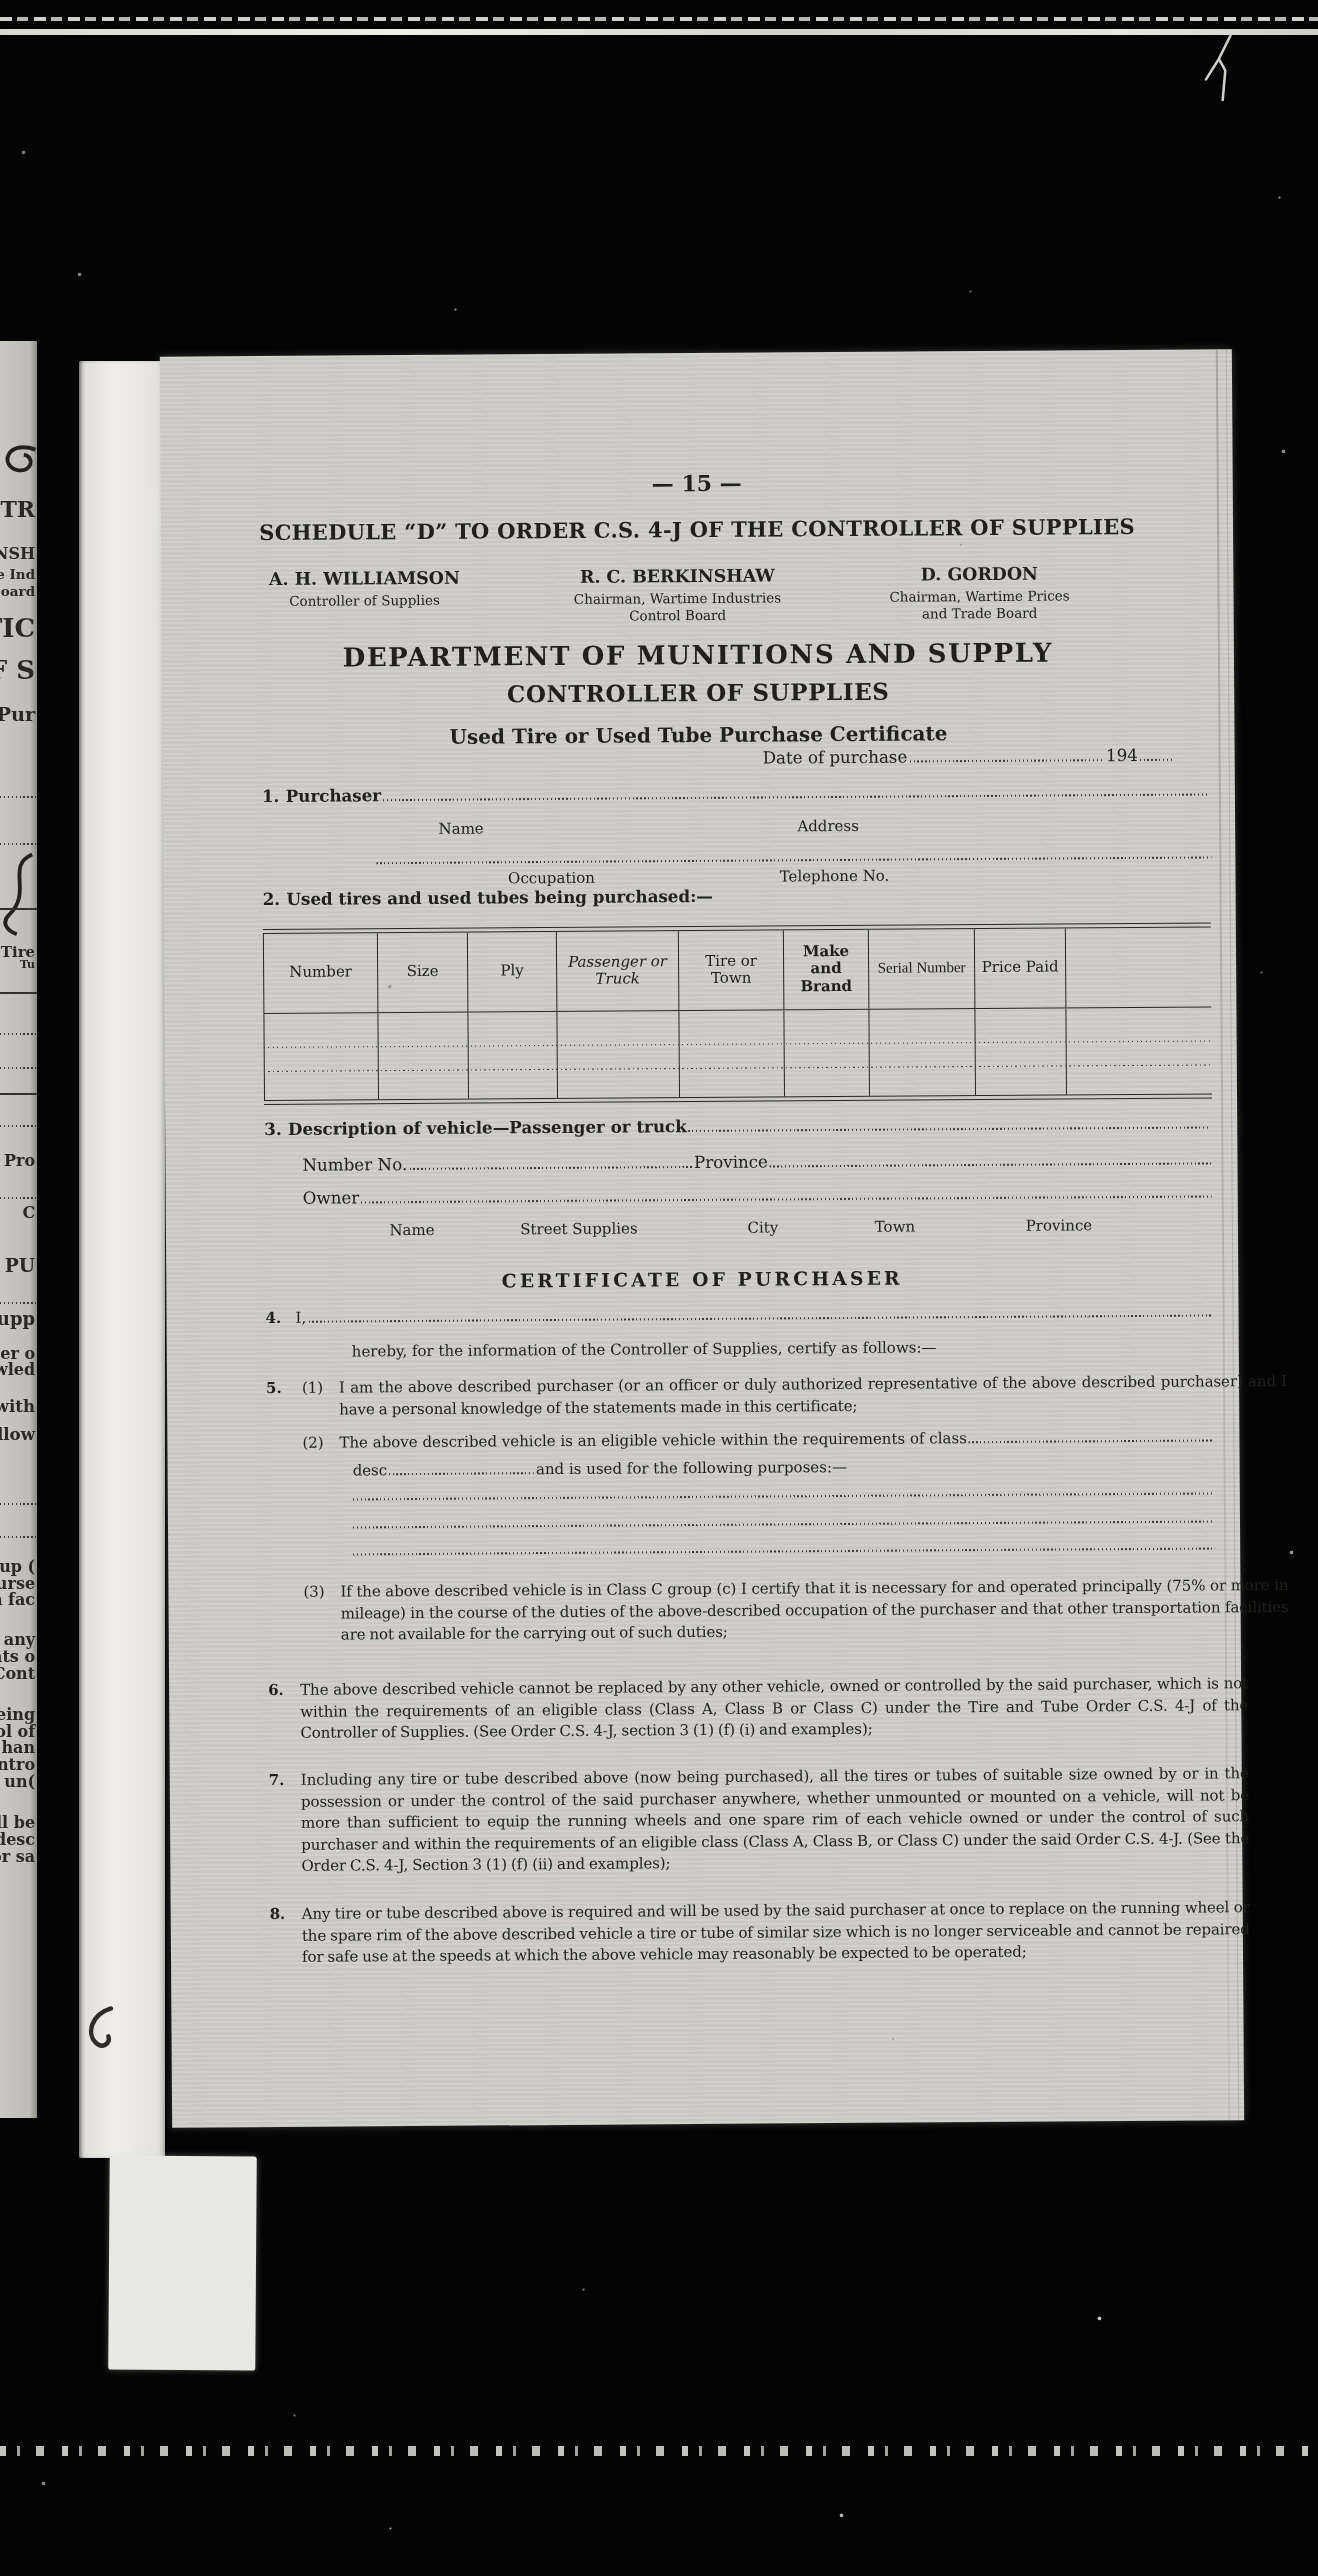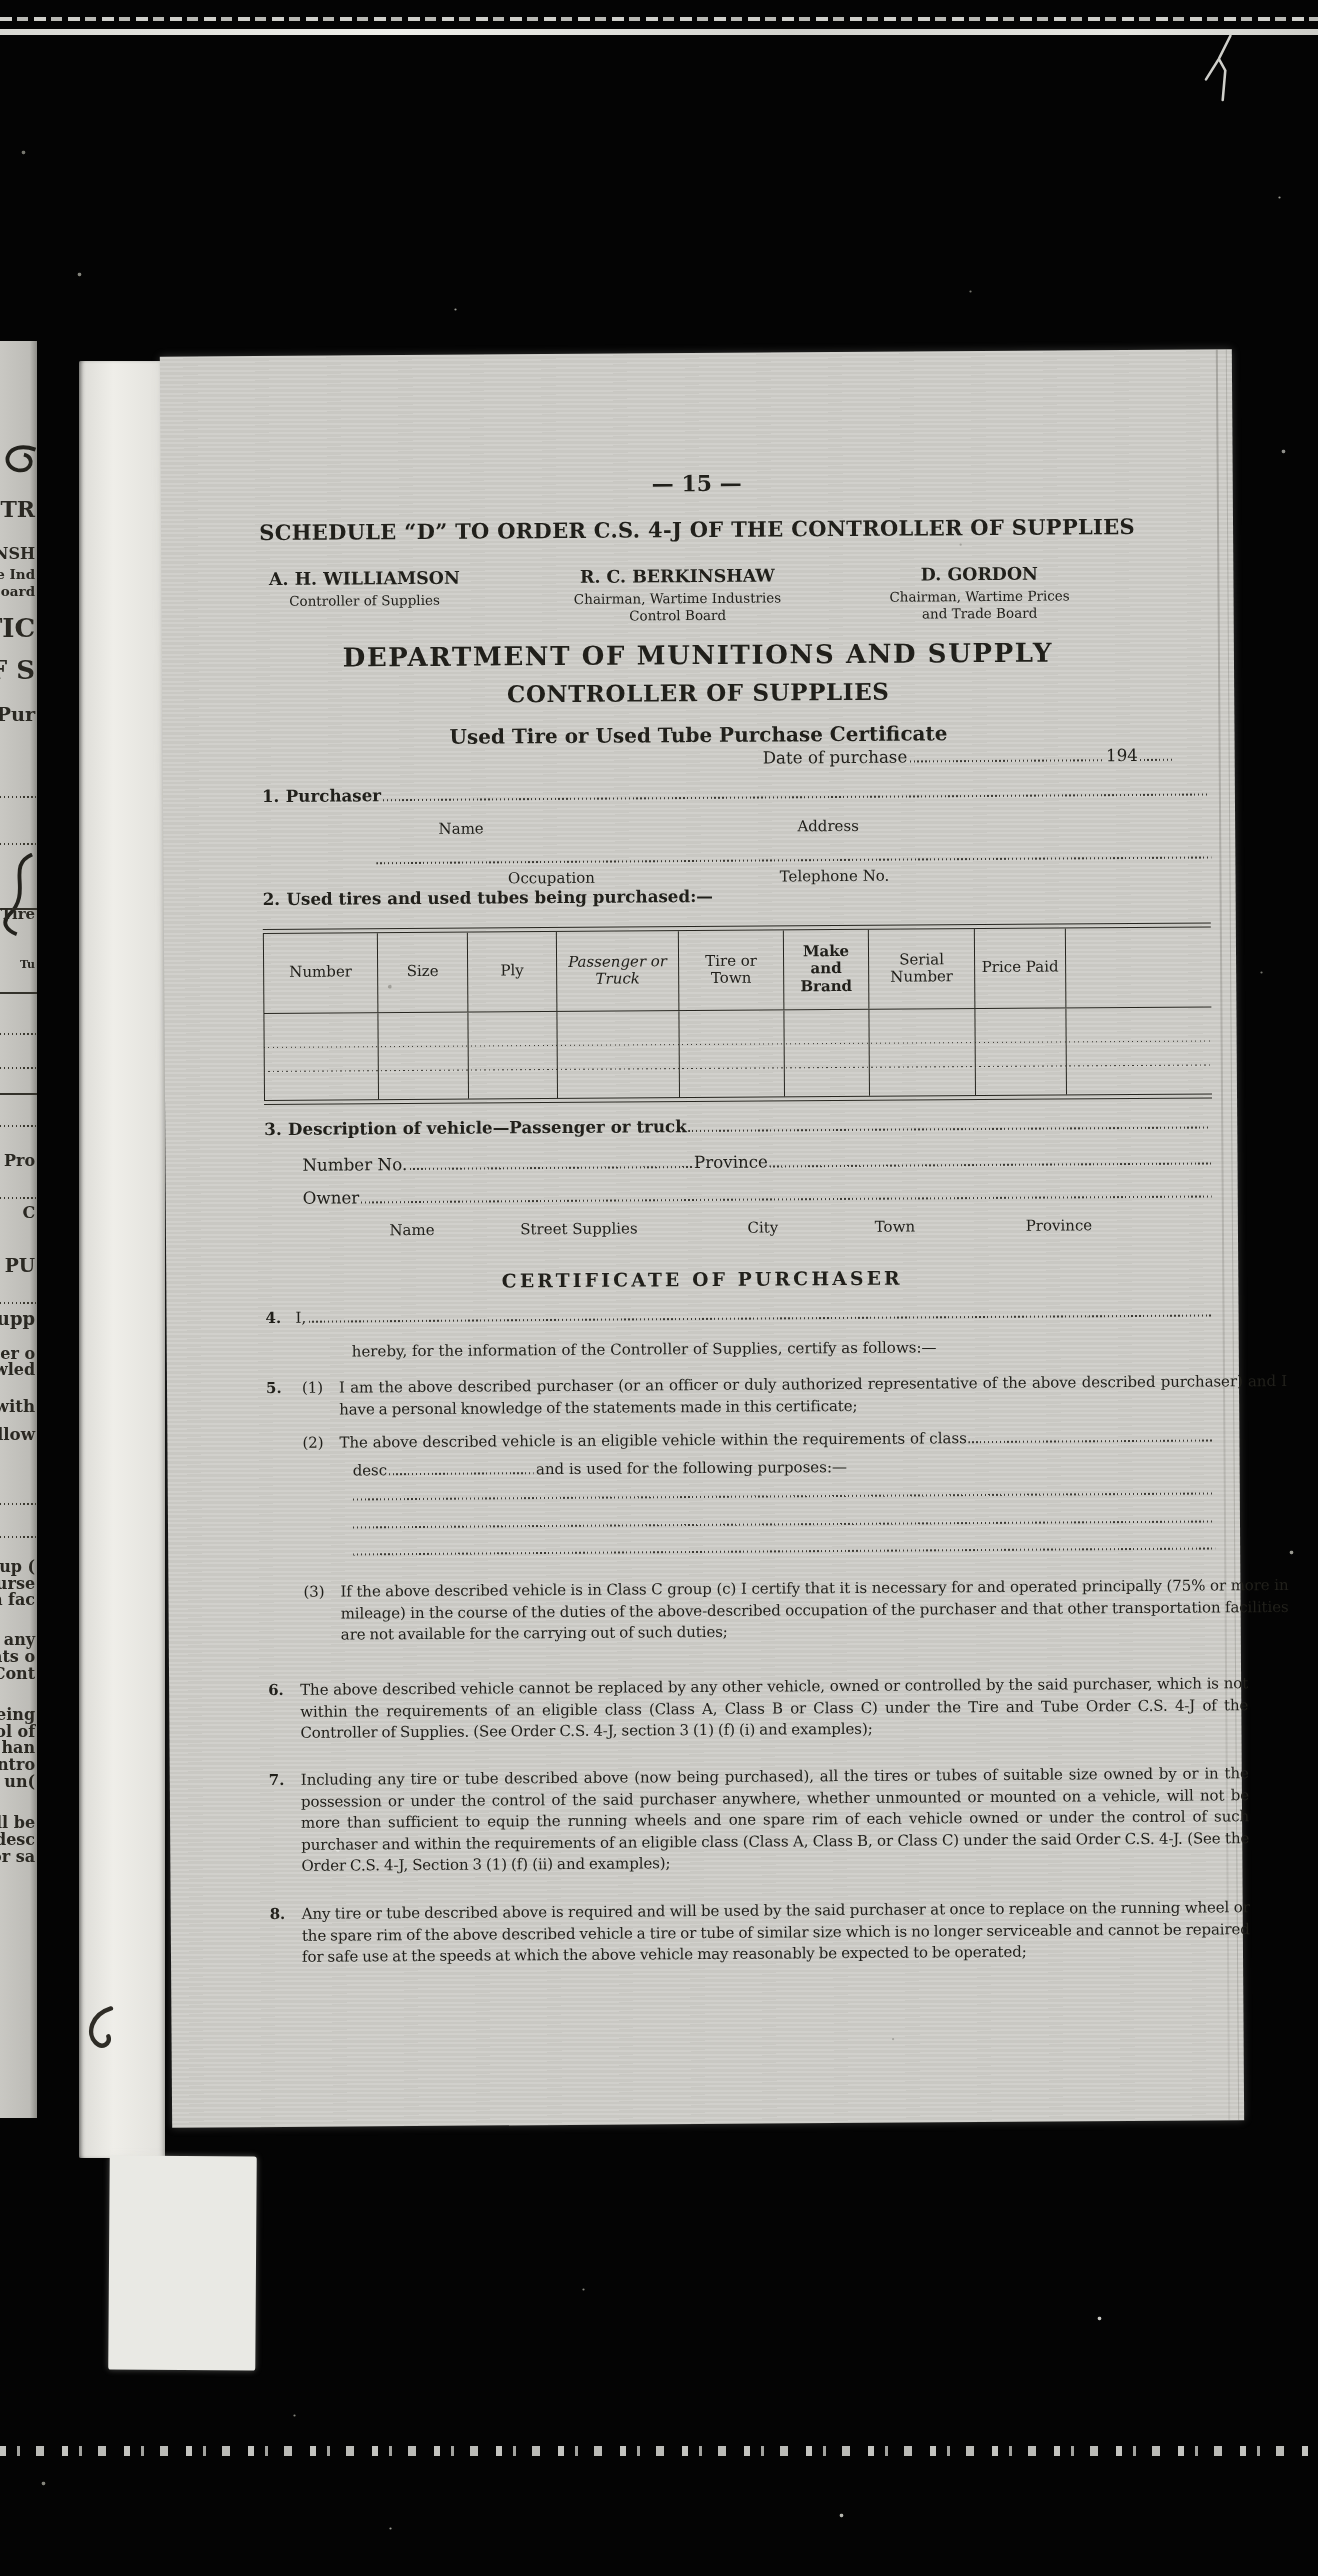--- a/index.html
+++ b/index.html
@@ -67,21 +67,21 @@
   .midrule{height:0;border-top:1.9px solid #26251f;}
   .botrule{height:5.2px;border-top:1.9px solid #26251f;border-bottom:1.9px solid #26251f;box-sizing:border-box;}
   .trow{display:flex;}
   .thead{height:79px;}
   .tbod{height:86px;position:relative;}
   .tc{box-sizing:border-box;border-right:1.3px solid #26251f;display:flex;align-items:center;
     justify-content:center;text-align:center;font-size:15px;line-height:17.4px;padding:0 5.2px;}
   .tc.first{border-left:1.3px solid #26251f;}
   .tc.sp{border-right:0;}
   .c1{width:115px;} .c2{width:90px;} .c3{width:89px;} .c4{width:122px;font-style:italic;} .c5{width:105px;}
-  .c6{width:85px;font-weight:bold;} .c7{width:106px;} .c8{width:91px;} .c9{width:144px;}
+  .c6{width:85px;font-weight:bold;} .c7{width:106px;font-family:Liberation Serif, serif;} .c8{width:91px;} .c9{width:144px;}
   .rowdots{position:absolute;left:0;right:0;height:1.9px;
     background:repeating-linear-gradient(90deg,#3b3933 0 1.3px,transparent 1.3px 4.5px);}
 </style>
 </head>
 <body>
 
 <div class="film">
   <div class="filmline1"></div>
   <div class="filmline2"></div>
   <div class="specks"></div>
@@ -99,21 +99,21 @@
     <span class="fg" style="top:242px;font-size:13.5px">oard</span>
     <span class="fg" style="top:272px;font-size:26px">TIC</span>
     <span class="fg" style="top:314px;font-size:26px">OF S</span>
     <span class="fg" style="top:362px;font-size:19.3px">Pur</span>
     <div class="lpd" style="top:455px"></div>
     <div class="lpd" style="top:502px"></div>
     <svg class="abs" style="right:1.3px;top:512px;width:36px;height:84px" viewBox="0 0 56 130">
       <path d="M50 2 C 8 20, 52 60, 14 96 C 2 108, 10 120, 26 126" stroke="#23221d" stroke-width="6" fill="none"></path>
     </svg>
     <div class="lpr" style="top:567px"></div>
-    <span class="fg" style="top:564px;font-size:15px">Tire</span>
+    <span class="fg" style="top:602px;font-size:15px">Tire</span>
     <span class="fg" style="top:617px;font-size:11px">Tu</span>
     <div class="lpr" style="top:651px"></div>
     <div class="lpd" style="top:692px"></div>
     <div class="lpd" style="top:726px"></div>
     <div class="lpr" style="top:752px"></div>
     <div class="lpd" style="top:784px"></div>
     <span class="fg" style="top:810px;font-size:16px">Pro</span>
     <div class="lpd" style="top:856px"></div>
     <span class="fg" style="top:862px;font-size:16px">C</span>
     <span class="fg" style="top:913px;font-size:18.7px">PU</span>

